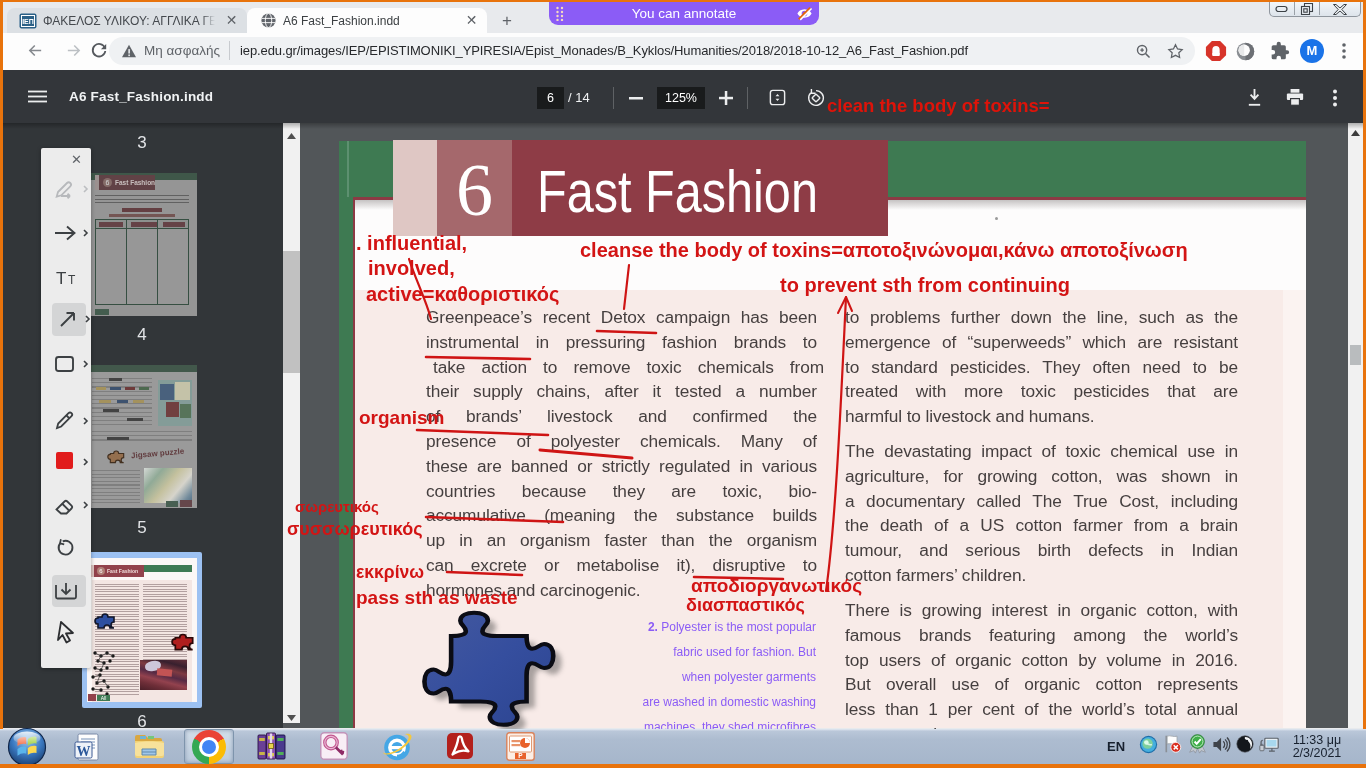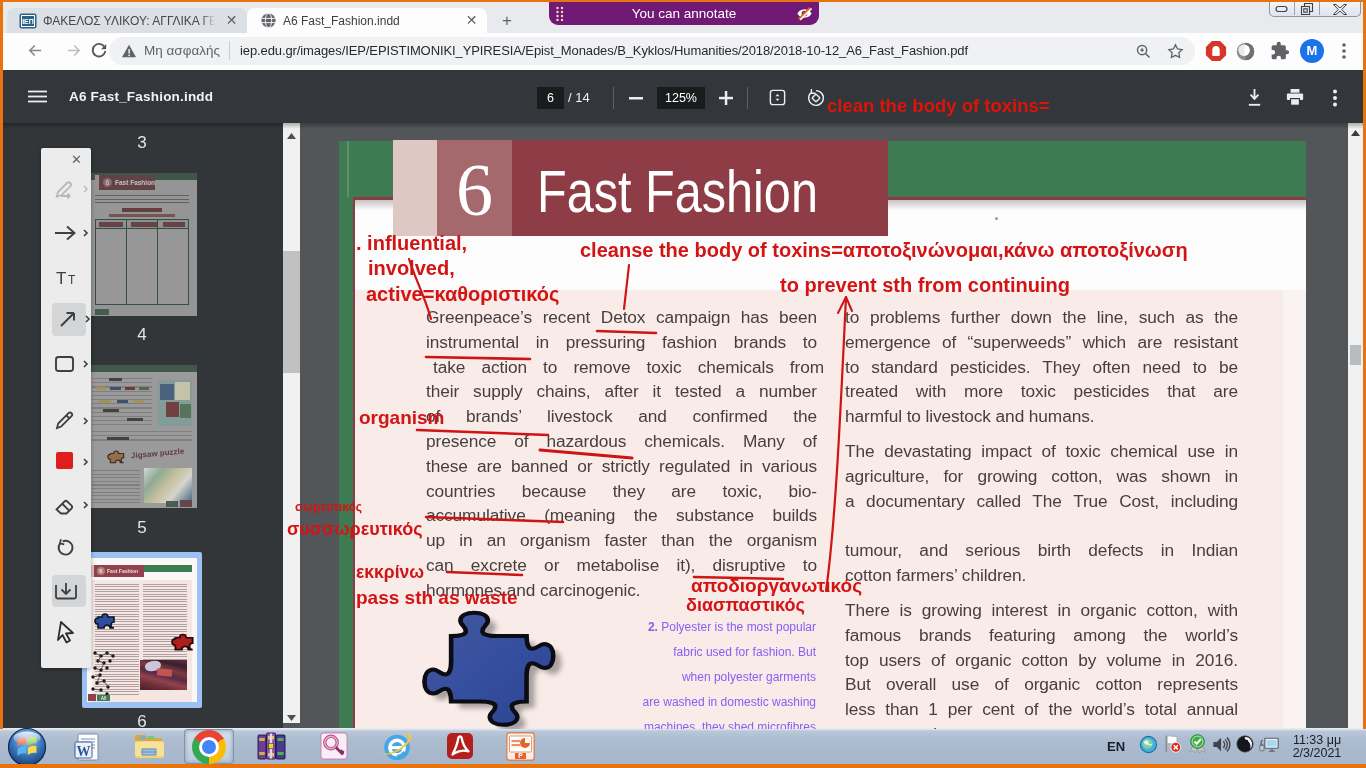--- a/index.html
+++ b/index.html
@@ -47,21 +47,21 @@
         <g fill="none" stroke="#fff" stroke-width="1.3">
           <ellipse cx="12" cy="12" rx="4.5" ry="10"></ellipse>
           <path d="M2.6 9h18.8M2.6 15h18.8"></path>
         </g>
       </svg>
   <div class="tabttl" style="color:#3c4043">A6 Fast_Fashion.indd</div>
   <div class="tabx" style="left:217px">✕</div>
 </div>
 <div class="abs" style="left:497px;top:11px;width:20px;height:20px;color:#5f6368;font-size:17px;line-height:19px;text-align:center;font-weight:400">+</div>
 
-<div class="abs" style="left:549px;top:2px;width:270px;height:23px;background:#701a75;border-radius:0 0 9px 9px;z-index:5">
+<div class="abs" style="left:549px;top:2px;width:270px;height:23px;background:#8b5cf6;border-radius:0 0 9px 9px;z-index:5">
   <svg class="abs" style="left:6px;top:4px" width="10" height="15">
         <g fill="#f5d9c2">
           <circle cx="2.5" cy="2" r="1.2"></circle>
           <circle cx="7" cy="2" r="1.2"></circle>
           <circle cx="2.5" cy="6" r="1.2"></circle>
           <circle cx="7" cy="6" r="1.2"></circle>
           <circle cx="2.5" cy="10" r="1.2"></circle>
           <circle cx="7" cy="10" r="1.2"></circle>
           <circle cx="2.5" cy="14" r="1.2"></circle>
           <circle cx="7" cy="14" r="1.2"></circle>
@@ -411,35 +411,36 @@
   <div class="abs" style="left:198px;top:17px;color:#fff;font-size:60px;letter-spacing:0;transform:scaleX(0.81);transform-origin:0 0;white-space:nowrap">Fast Fashion</div>
   <div class="abs" style="left:656px;top:77px;width:3px;height:3px;background:#9a9a9a;border-radius:50%"></div>
 </div>
 
 <div class="abs" style="left:339px;top:144px;width:967px;height:588px;overflow:hidden;z-index:6">
 <div class="jl" style="left:87px;top:163.0px;width:391px">Greenpeace’s recent Detox campaign has been</div>
 <div class="jl" style="left:87px;top:187.8px;width:391px">instrumental in pressuring fashion brands to</div>
 <div class="jl" style="left:94px;top:212.6px;width:391px">take action to remove toxic chemicals from</div>
 <div class="jl" style="left:87px;top:237.4px;width:391px">their supply chains, after it tested a number</div>
 <div class="jl" style="left:87px;top:262.2px;width:391px">of brands’ livestock and confirmed the</div>
-<div class="jl" style="left:87px;top:287.0px;width:391px">presence of hazardous chemicals. Many of</div>
+<div class="jl" style="left:87px;top:287.0px;width:391px">presence of polyester chemicals. Many of</div>
 <div class="jl" style="left:87px;top:311.8px;width:391px">these are banned or strictly regulated in various</div>
 <div class="jl" style="left:87px;top:336.6px;width:391px">countries because they are toxic, bio-</div>
 <div class="jl" style="left:87px;top:361.4px;width:391px">accumulative (meaning the substance builds</div>
 <div class="jl" style="left:87px;top:386.2px;width:391px">up in an organism faster than the organism</div>
 <div class="jl" style="left:87px;top:411.0px;width:391px">can excrete or metabolise it), disruptive to</div>
 <div class="ln" style="left:87px;top:435.8px">hormones and carcinogenic.</div>
 <div class="jl" style="left:506px;top:163.0px;width:393px">to problems further down the line, such as the</div>
 <div class="jl" style="left:506px;top:187.8px;width:393px">emergence of “superweeds” which are resistant</div>
 <div class="jl" style="left:506px;top:212.6px;width:393px">to standard pesticides. They often need to be</div>
 <div class="jl" style="left:506px;top:237.4px;width:393px">treated with more toxic pesticides that are</div>
 <div class="ln" style="left:506px;top:262.2px">harmful to livestock and humans.</div>
 <div class="jl" style="left:506px;top:297.0px;width:393px">The devastating impact of toxic chemical use in</div>
 <div class="jl" style="left:506px;top:321.8px;width:393px">agriculture, for growing cotton, was shown in</div>
 <div class="jl" style="left:506px;top:346.6px;width:393px">a documentary called The True Cost, including</div>
+<div class="jl" style="left:506px;top:371.4px;width:393px">the death of a US cotton farmer from a brain</div>
 <div class="jl" style="left:506px;top:396.2px;width:393px">tumour, and serious birth defects in Indian</div>
 <div class="ln" style="left:506px;top:421.0px">cotton farmers’ children.</div>
 <div class="jl" style="left:506px;top:456.0px;width:393px">There is growing interest in organic cotton, with</div>
 <div class="jl" style="left:506px;top:480.8px;width:393px">famous brands featuring among the world’s</div>
 <div class="jl" style="left:506px;top:505.6px;width:393px">top users of organic cotton by volume in 2016.</div>
 <div class="jl" style="left:506px;top:530.4px;width:393px">But overall use of organic cotton represents</div>
 <div class="jl" style="left:506px;top:555.2px;width:393px">less than 1 per cent of the world’s total annual</div>
 <div class="ln" style="left:506px;top:580.0px">cotton supply.</div>
 <div class="rl" style="left:200px;top:476px;width:277px"><b>2.</b> Polyester is the most popular</div>
 <div class="rl" style="left:200px;top:526px;width:277px">when polyester garments</div>
@@ -469,21 +470,21 @@
 C36 102 34 96 30 96 C24 96 22 102 17 102 C10 102 7 95 7 87 C7 79 10 72 17 72 C22 72 24 78 30 78 C34 78 36 72 36 62 Z" fill="url(#pz)" stroke="#0b0c14" stroke-width="5"></path>
 </g>
     </svg>
 
 <div class="red" style="left:356px;top:233px">. influential,</div>
 <div class="red" style="left:368px;top:258px">involved,</div>
 <div class="red" style="left:366px;top:284px">active=καθοριστικός</div>
 <div class="red" style="left:580px;top:240px">cleanse the body of toxins=αποτοξινώνομαι,κάνω αποτοξίνωση</div>
 <div class="red" style="left:780px;top:275px">to prevent sth from continuing</div>
 <div class="red" style="left:359px;top:408px;font-size:19px">organism</div>
-<div class="red" style="left:295px;top:497px;font-size:12px">σωρευτικός</div>
+<div class="red" style="left:295px;top:497px;font-size:15px">σωρευτικός</div>
 <div class="red" style="left:287px;top:519px;font-size:18px">συσσωρευτικός</div>
 <div class="red" style="left:356px;top:562px;font-size:17.5px">εκκρίνω</div>
 <div class="red" style="left:356px;top:588px;font-size:19px">pass sth as waste</div>
 <div class="red" style="left:691px;top:576px;font-size:19px">αποδιοργανωτικός</div>
 <div class="red" style="left:686px;top:595px;font-size:18px">διασπαστικός</div>
 
 <svg class="abs" style="left:0;top:0;z-index:39" width="1366" height="768" viewBox="0 0 1366 768" fill="none" stroke="#cf1414" stroke-width="2.6" stroke-linecap="round">
 <path d="M597,331 L656,333"></path>
 <path d="M426,357 L530,359"></path>
 <path d="M409,259 C415,278 426,300 431,319" stroke-width="2.2"></path>

